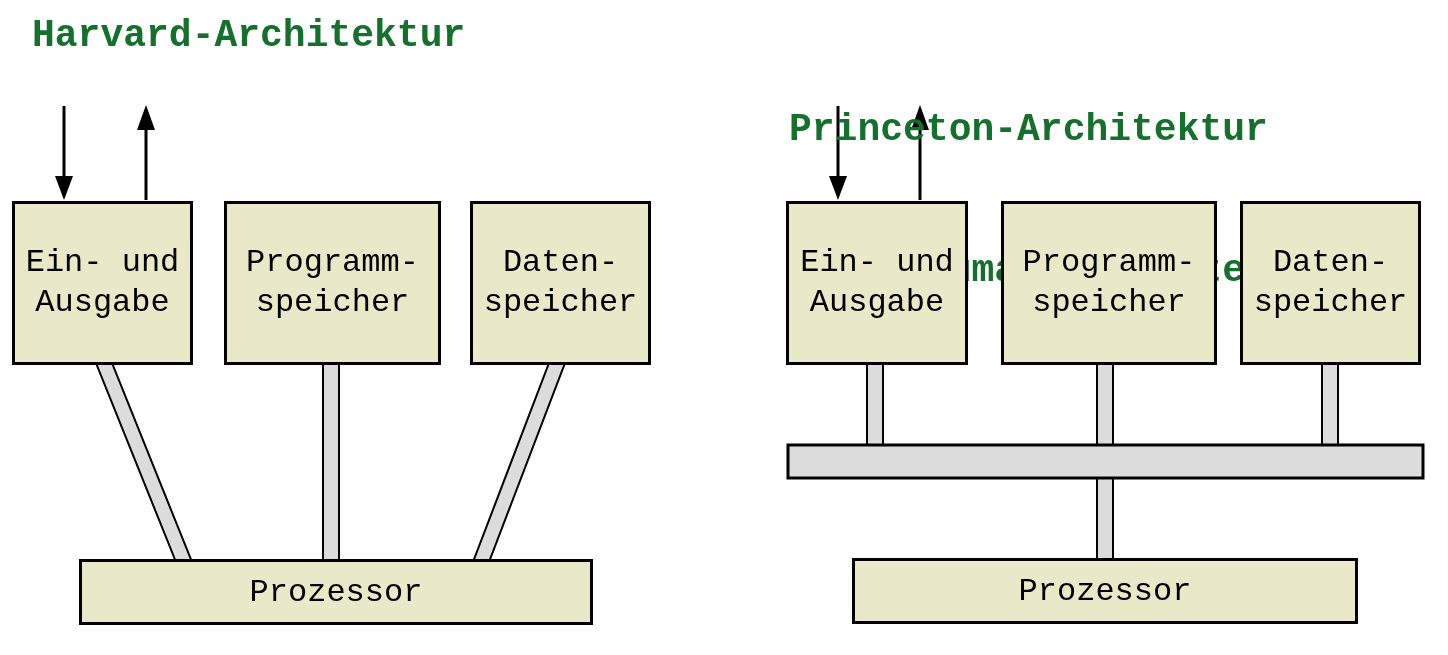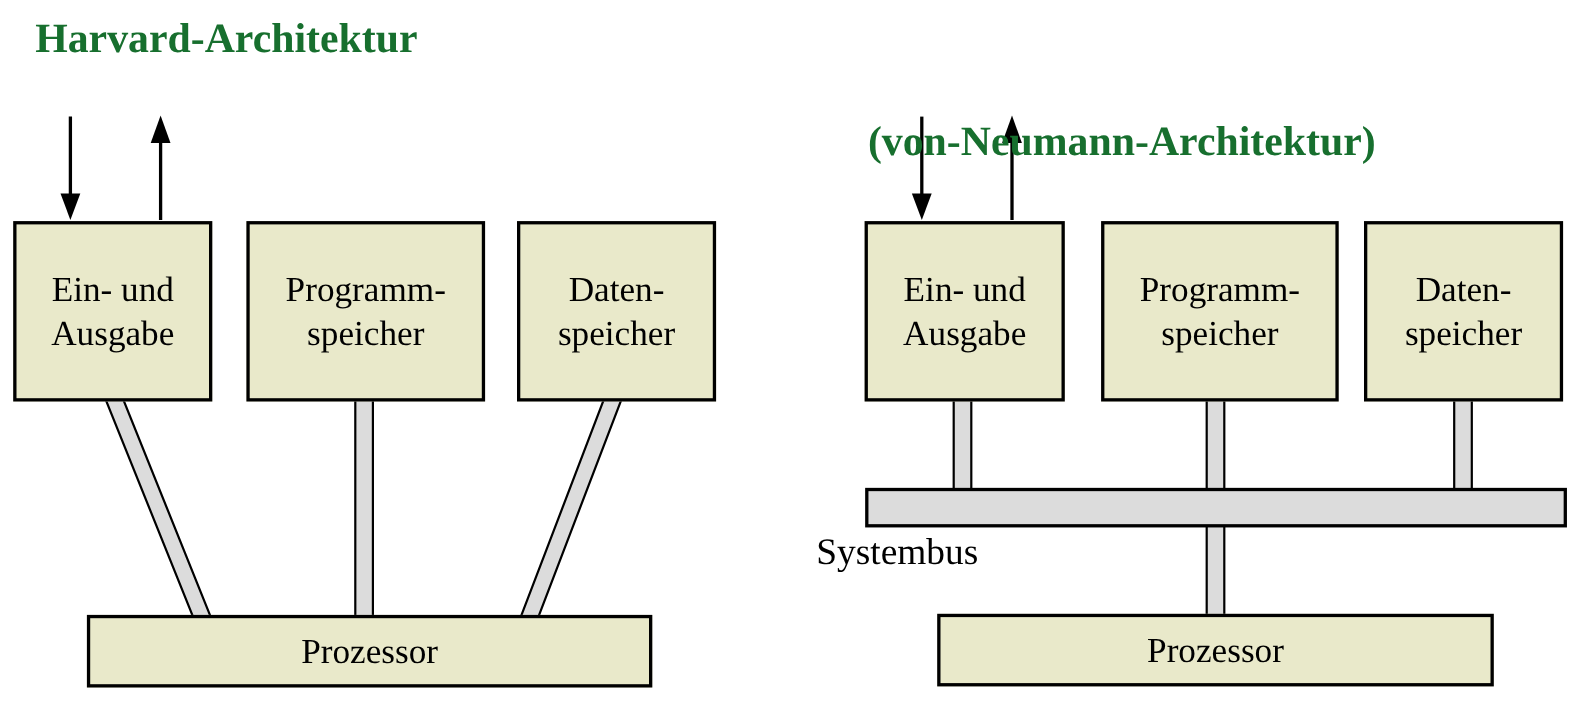--- a/index.html
+++ b/index.html
@@ -4,21 +4,21 @@
 <style>
   :root{
     --title-green:#176f2e;
     --box-fill:#e9e9ca;
     --connector-fill:#dcdcdc;
     --outline:#000000;
   }
   html,body{margin:0;padding:0;background:#ffffff;}
   .canvas{
     position:relative;width:1448px;height:655px;background:#ffffff;
-    font-family:Liberation Serif, serif;overflow:hidden;border-radius:25px;
+    font-family:Liberation Mono, monospace;overflow:hidden;border-radius:25px;
   }
   .layer{position:absolute;left:0;top:0;width:1448px;height:655px;}
   .title{
     position:absolute;font-weight:bold;font-size:38px;line-height:47px;
     color:var(--title-green,#176f2e);white-space:pre;
   }
   .box{
     position:absolute;box-sizing:border-box;
     background:var(--box-fill,#e9e9ca);border:3px solid var(--outline,#000);
     display:flex;flex-direction:column;align-items:center;justify-content:center;
@@ -90,34 +90,34 @@
   </div>
   <div class="box" style="left:470px;top:201px;width:181px;height:164px;">
     <span>Daten-</span>
     <span>speicher</span>
   </div>
   <div class="procbox" style="left:79px;top:559px;width:514px;height:66px;">
     <span>Prozessor</span>
   </div>
 
   <div class="title" style="left:789px;top:12px;">
+    <div>Princeton-Architektur</div>
     <div>(von-Neumann-Architektur)</div>
   </div>
 
   <div class="box" style="left:786px;top:201px;width:182px;height:164px;">
     <span>Ein- und</span>
     <span>Ausgabe</span>
   </div>
   <div class="box" style="left:1001px;top:201px;width:216px;height:164px;">
     <span>Programm-</span>
     <span>speicher</span>
   </div>
   <div class="box" style="left:1240px;top:201px;width:181px;height:164px;">
     <span>Daten-</span>
     <span>speicher</span>
   </div>
   <div class="procbox" style="left:852px;top:558px;width:506px;height:66px;">
     <span>Prozessor</span>
   </div>
 
-  <div class="buslabel" style="left:742px;top:484px;">Systembus</div>
 
 </div>
 
 </body></html>

